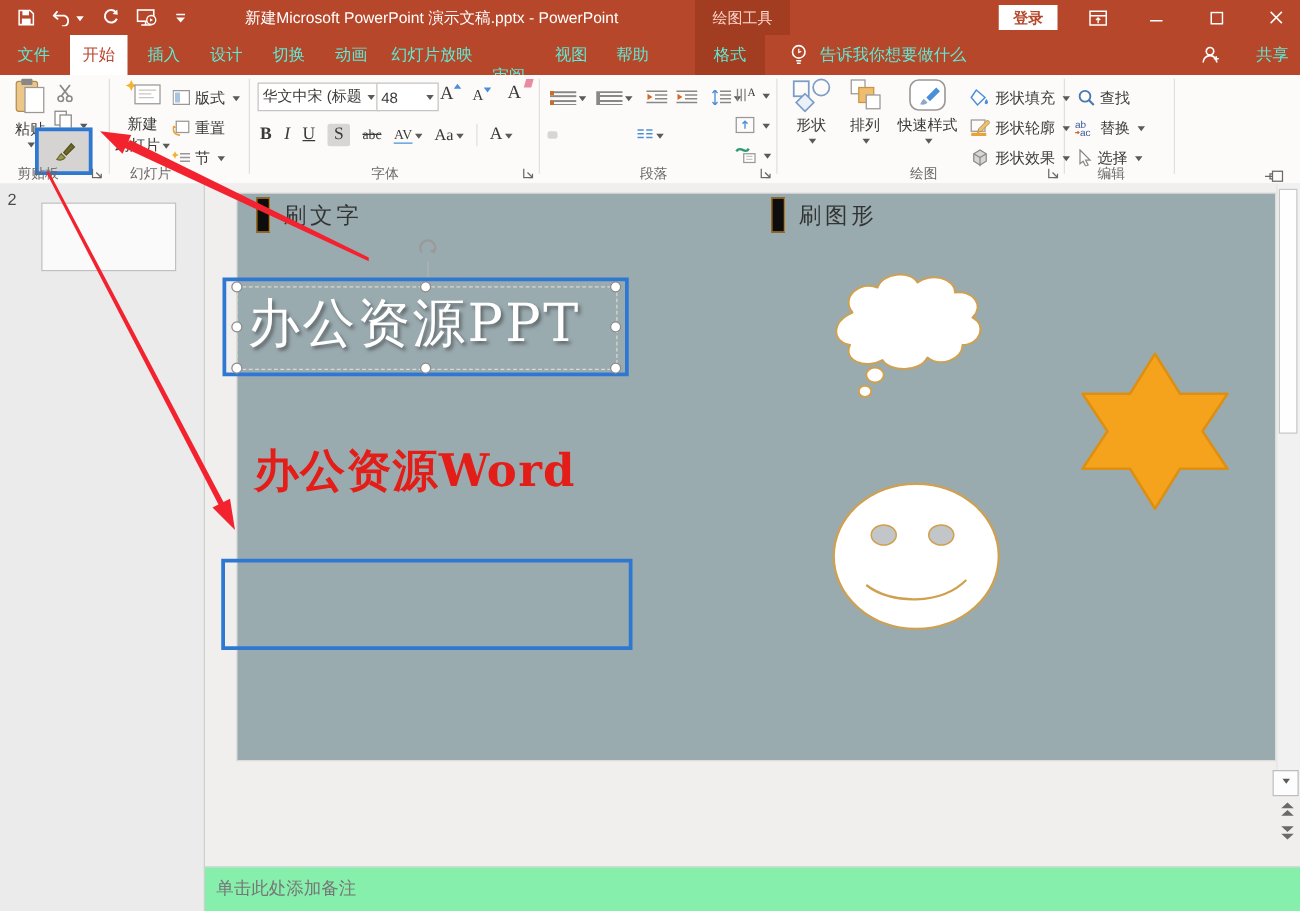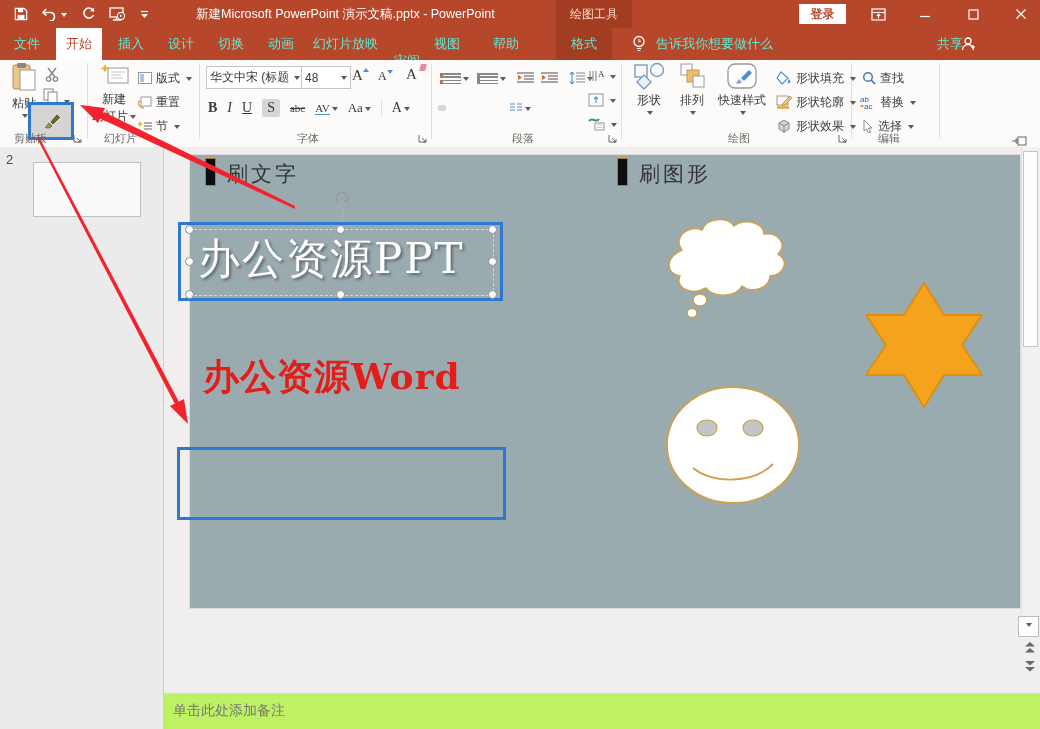--- a/index.html
+++ b/index.html
@@ -36,33 +36,33 @@
   .fmt-letter{font-family:"Liberation Serif",serif;color:#3b3a39;}
   .active-toggle{background:#d8d6d4;border-radius:2px;}
   .lines{width:15px;height:11px;background:repeating-linear-gradient(#8a8886 0 1.5px,transparent 1.5px 3.4px);}
   .launcher{position:absolute;width:10px;height:10px;}
   
   .panel{position:absolute;left:0;top:147px;width:163px;height:582px;background:#ebebeb;border-right:1px solid #cfcfcf;}
   .thumb{position:absolute;left:33px;top:15px;width:106px;height:53px;background:#fafafa;border:1px solid #c0c0c0;}
   .mainbg{position:absolute;left:164px;top:147px;width:876px;height:546px;background:#f0efee;}
   .slide{position:absolute;left:190px;top:155px;width:830px;height:453px;background:#9aabb0;box-shadow:0 0 0 1px rgba(0,0,0,.08);}
   .blackbar{position:absolute;width:11px;height:28px;background:#0d0d0d;border:1px solid #b5791f;box-sizing:border-box;}
-  .slide-h{position:absolute;font-size:21px;color:#333;letter-spacing:3px;}
+  .slide-h{position:absolute;font-size:18px;color:#333;letter-spacing:3px;}
   .bluebox{position:absolute;border:3px solid #2e78d2;box-sizing:border-box;}
   .dashbox{position:absolute;border:1px dashed #d9d9d2;}
   .hdl{position:absolute;width:9px;height:9px;border-radius:50%;background:#fff;border:1px solid #8a8a8a;box-sizing:border-box;}
   .slide-serif{position:absolute;font-family:"DejaVu Serif","Liberation Serif",serif;white-space:nowrap;}
   .white-title{color:#fff;text-shadow:2px 2px 3px rgba(50,50,50,.55);letter-spacing:2px;}
   
   .sb-track{position:absolute;left:1021px;top:147px;width:19px;height:470px;background:#f1f1f1;border-left:1px solid #e3e3e3;}
   .sb-thumb{position:absolute;left:1023px;top:151px;width:15px;height:196px;background:#fefefe;border:1px solid #c6c6c6;box-sizing:border-box;}
   .sb-btn{position:absolute;left:1018px;width:21px;height:21px;background:#fdfdfd;border:1px solid #bdbdbd;box-sizing:border-box;
           display:flex;align-items:center;justify-content:center;}
   
-  .notes{position:absolute;left:164px;top:693px;width:876px;height:36px;background:#bef264;border-top:1px solid #d8d8d8;}
+  .notes{position:absolute;left:164px;top:693px;width:876px;height:36px;background:#86efac;border-top:1px solid #d8d8d8;}
   .notes-text{position:absolute;left:9px;top:8px;font-size:14px;color:#767676;}
   svg{display:block;}
   .overlay{position:absolute;left:0;top:0;pointer-events:none;}
 </style>
 </head>
 <body>
 
 <div class="app">
 
   <div class="titlebar">
@@ -131,39 +131,39 @@
 
   <div class="tabrow">
     <span class="tab" style="left:4px;">文件</span>
     <span class="tab active" style="left:56px;">开始</span>
     <span class="tab" style="left:108px;text-align:center;">插入</span>
     <span class="tab" style="left:158px;">设计</span>
     <span class="tab" style="left:208px;">切换</span>
     <span class="tab" style="left:258px;">动画</span>
     <span class="tab" style="left:303px;">幻灯片放映</span>
     <span class="tab" style="left:384px;margin-top:17px;">审阅</span>
-    <span class="tab" style="left:424px;">视图</span>
+    <span class="tab" style="left:434px;">视图</span>
     <span class="tab" style="left:483px;">帮助</span>
     <span class="tab ctx" style="left:556px;width:56px;box-sizing:border-box;">格式</span>
     <span class="abs" style="left:631px;top:7px;">
       <svg width="16" height="17" viewBox="0 0 16 17">
           <circle cx="8" cy="6.5" r="5" fill="none" stroke="#fff" stroke-width="1.3"></circle>
           <path d="M6 13.5 h4 M6.5 15.5 h3" stroke="#fff" stroke-width="1.2"></path>
           <path d="M8 4 v3 l2-1" fill="none" stroke="#fff" stroke-width="1"></path>
         </svg>
     </span>
     <span class="tab" style="left:646px;">告诉我你想要做什么</span>
     <span class="abs" style="left:961px;top:8px;">
       <svg width="16" height="16" viewBox="0 0 16 16">
           <circle cx="7" cy="5" r="3" fill="none" stroke="#fff" stroke-width="1.3"></circle>
           <path d="M1.5 14 a5.5 5.5 0 0 1 11 0" fill="none" stroke="#fff" stroke-width="1.3"></path>
           <path d="M12 9 v4 M10 11 h4" stroke="#fff" stroke-width="1.2"></path>
         </svg>
     </span>
-    <span class="tab" style="left:933px;padding:0 4px;">共享</span>
+    <span class="tab" style="left:1001px;padding:0 4px;">共享</span>
   </div>
 
   <div class="ribbon">
     <div class="sep" style="left:87px;"></div>
     <div class="sep" style="left:199px;"></div>
     <div class="sep" style="left:431px;"></div>
     <div class="sep" style="left:621px;"></div>
     <div class="sep" style="left:851px;"></div>
     <div class="sep" style="left:939px;"></div>
 

